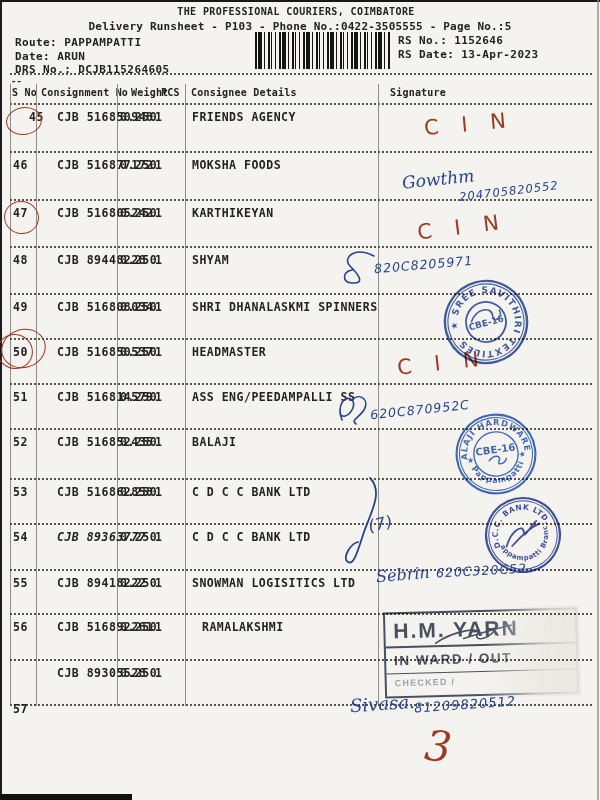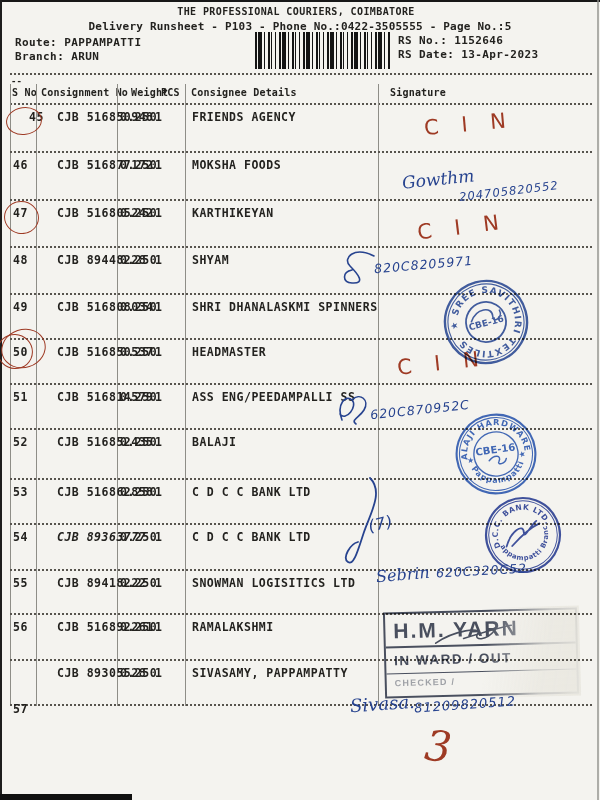--- a/index.html
+++ b/index.html
@@ -56,21 +56,22 @@
 
   <div class="abs edge-top"></div>
   <div class="abs edge-left"></div>
   <div class="abs edge-right"></div>
   <div class="abs edge-blob"></div>
 
   <div class="abs printed title">THE PROFESSIONAL COURIERS, COIMBATORE</div>
   <div class="abs printed subtitle">Delivery Runsheet - P103 - Phone No.:0422-3505555 - Page No.:5</div>
 
   <div class="abs printed meta" style="left:15px;top:36px;"><span>Route: </span><span>PAPPAMPATTI</span></div>
-  <div class="abs printed meta" style="left:15px;top:50px;"><span>Branch: </span><span>ARUN</span></div>
+  <div class="abs printed meta" style="left:15px;top:50px;"><span>Date: </span><span>ARUN</span></div>
+  <div class="abs printed meta" style="left:15px;top:63px;"><span>DRS No.: </span><span>DCJB115264605</span></div>
 
   <div class="abs barcode"></div>
 
   <div class="abs printed meta" style="left:398px;top:34px;"><span>RS No.: </span><span>1152646</span></div>
   <div class="abs printed meta" style="left:398px;top:48px;"><span>RS Date: </span><span>13-Apr-2023</span></div>
 
   <div class="abs dash" style="left:10px;top:73px;width:582px;"></div>
   <div class="abs printed" style="left:11px;top:76px;font-size:9px;">--</div>
 
   <div class="abs printed thead" style="left:12px;">S No</div>
@@ -163,28 +164,27 @@
         <span class="cell" style="left: 47px;">CJB 89418222</span>
         <span class="cell" style="left: 110px;">0.250</span>
         <span class="cell" style="left: 145px;">1</span>
         <span class="cell" style="left: 182px;">SNOWMAN LOGISITICS LTD</span>
       </div>
       <div class="trow" style="top: 615px; height: 44px;">
         <span class="cell" style="left: 3px;">56</span>
         <span class="cell" style="left: 47px;">CJB 516892261</span>
         <span class="cell" style="left: 110px;">0.250</span>
         <span class="cell" style="left: 145px;">1</span>
-        <span class="cell" style="left: 182px;">RAMALAKSHMI</span>
+        <span class="cell" style="left: 192px;">RAMALAKSHMI</span>
       </div>
       <div class="trow" style="top: 661px; height: 43px;">
         <span class="cell" style="left: 3px; margin-top: 36px;">57</span>
         <span class="cell" style="left: 47px;">CJB 89305528</span>
         <span class="cell" style="left: 110px;">0.250</span>
         <span class="cell" style="left: 145px;">1</span>
-        <span class="cell" style="left: 182px;">SIVASAMY, PAPPAMPATTY</span>
       </div>
     </div>
 
   <div class="abs circle-mark" style="left:6px;top:107px;width:34px;height:26px;transform:rotate(-8deg);"></div>
   <div class="abs circle-mark" style="left:4px;top:201px;width:33px;height:31px;transform:rotate(12deg);"></div>
   <div class="abs circle-mark" style="left:1px;top:329px;width:43px;height:37px;transform:rotate(-18deg);"></div>
   <div class="abs circle-mark" style="left:-3px;top:334px;width:34px;height:33px;transform:rotate(24deg);border-width:1.2px;"></div>
 
   <div class="abs hand-caps ink-red" style="left:424px;top:112px;transform:rotate(-5deg);">C I N</div>
   <div class="abs hand-caps ink-red" style="left:417px;top:215px;transform:rotate(-7deg);">C I N</div>

